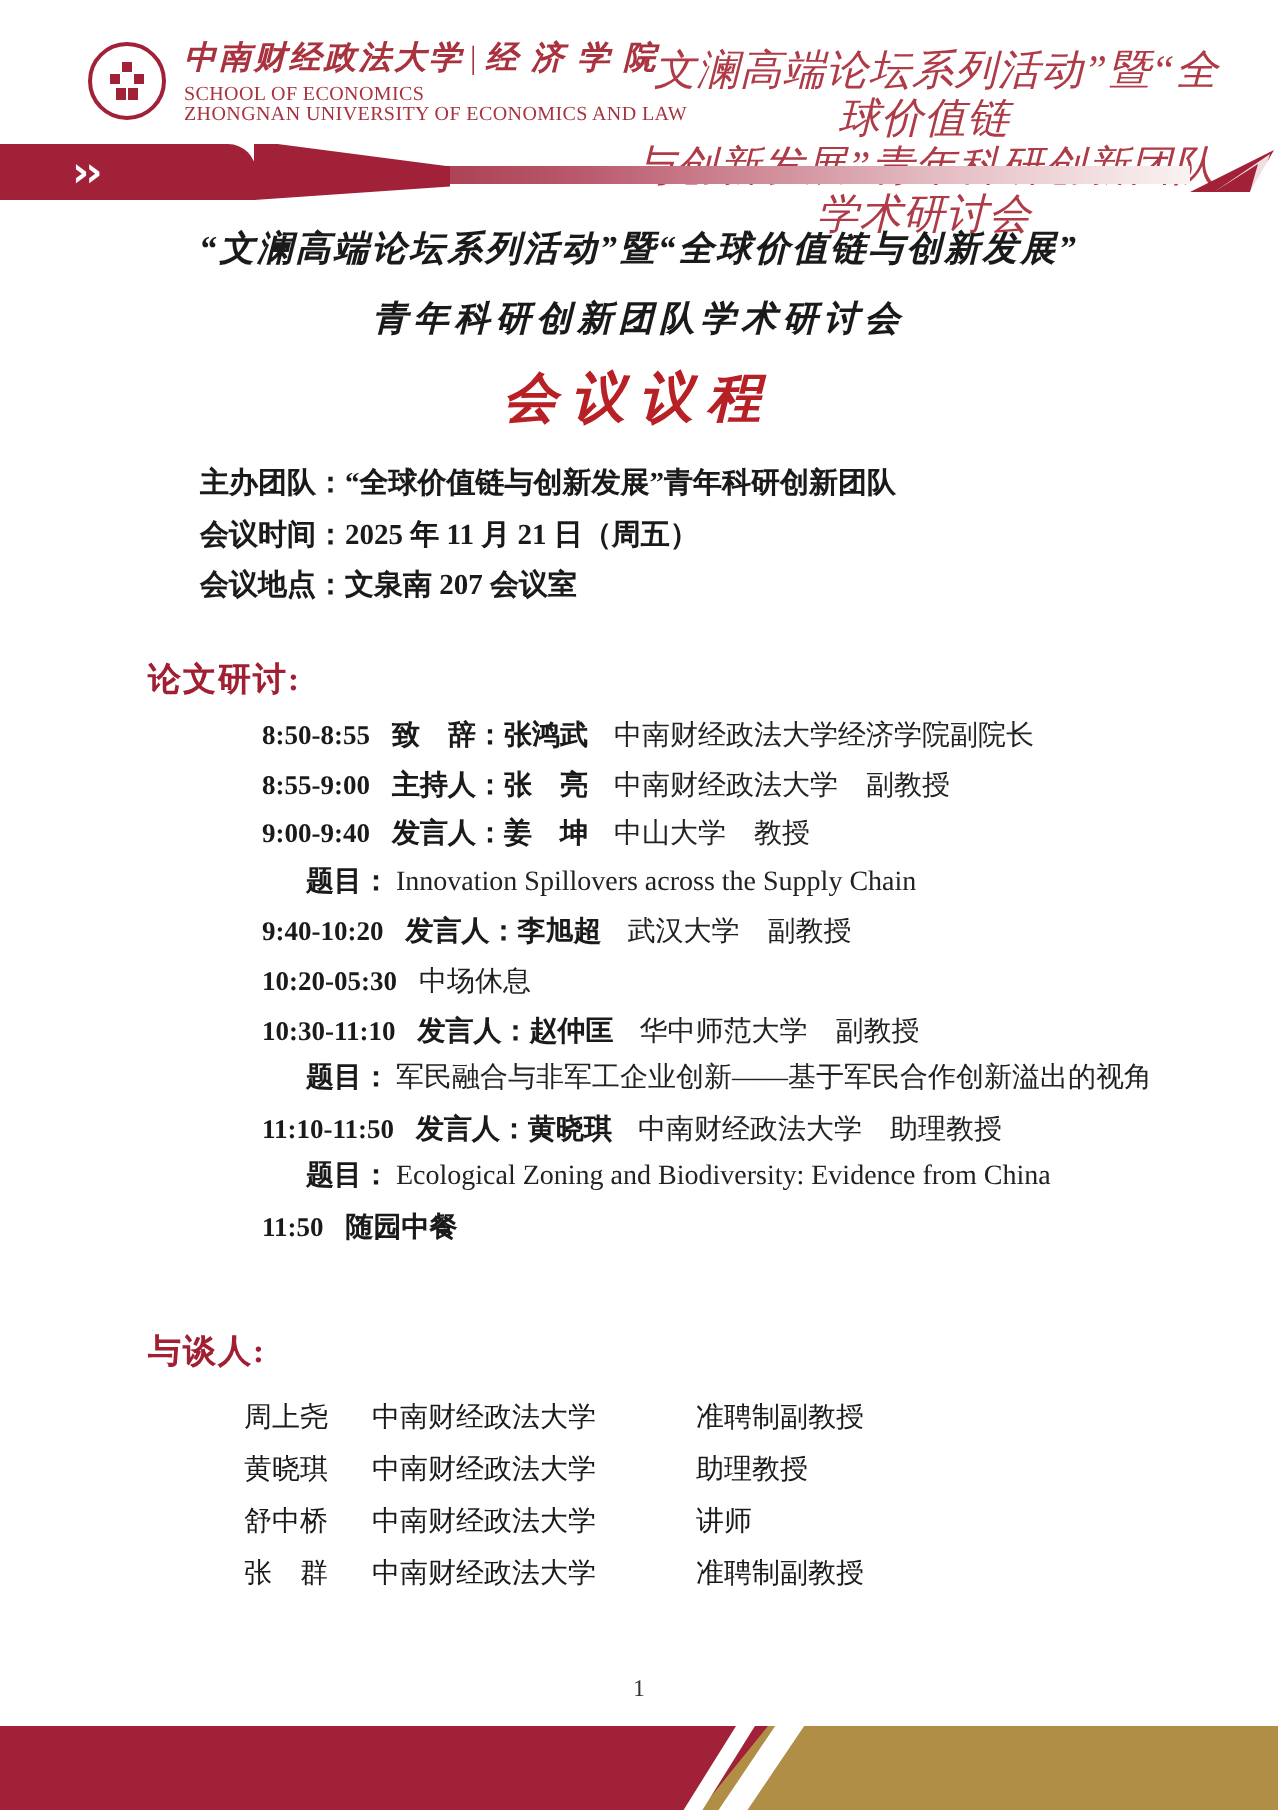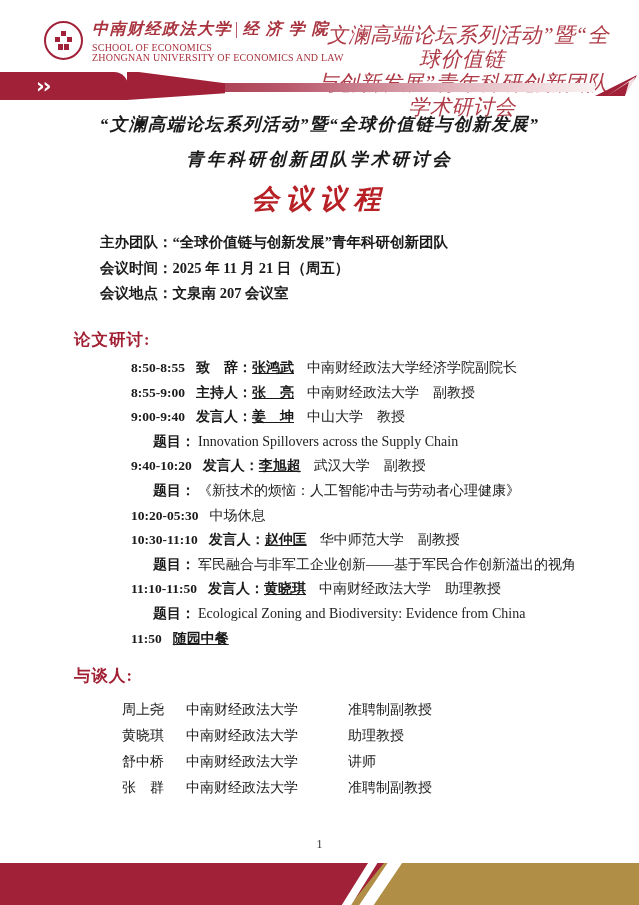--- a/index.html
+++ b/index.html
@@ -52,21 +52,21 @@
   
   .sec-head{position:absolute;left:74px;color:var(--section_red,#A01F33);
     font-size:16.5px;font-weight:bold;letter-spacing:1px;}
   .sec-papers{top:329px;}
   .sec-disc{top:665px;}
   
   .schedule{position:absolute;top:356px;left:131px;width:490px;}
   .sched-line{height:24.6px;line-height:24.6px;font-size:14px;white-space:nowrap;}
   .time{font-weight:bold;font-size:13.5px;margin-right:11px;}
   .label{font-weight:bold;}
-  .name{font-weight:bold;margin-right:13px;text-decoration:underline;}
+  .name{font-weight:bold;margin-right:13px;}
   .detail{color:#222;}
   .topic-line{padding-left:22px;}
   .topic-label{font-weight:bold;margin-right:3px;}
   
   .disc{position:absolute;top:697px;left:122px;font-size:14px;line-height:26px;}
   .d-name{display:inline-block;width:64px;}
   .d-affil{display:inline-block;width:162px;}
   
   .page-num{position:absolute;top:837px;left:0;width:100%;text-align:center;font-size:12px;color:#333;}
   .footer-band{position:absolute;left:0;bottom:0;width:100%;height:42px;overflow:hidden;}
@@ -137,23 +137,20 @@
   </div>
   <div class="sched-line">
     <span class="time">9:00-9:40</span><span class="label">发言人：</span><span class="name">姜　坤</span><span class="detail">中山大学　教授</span>
   </div>
   <div class="sched-line topic-line">
     <span class="topic-label">题目：</span><span class="detail">Innovation Spillovers across the Supply Chain</span>
   </div>
   <div class="sched-line">
     <span class="time">9:40-10:20</span><span class="label">发言人：</span><span class="name">李旭超</span><span class="detail">武汉大学　副教授</span>
   </div>
-  <div class="sched-line topic-line">
-    <span class="topic-label">题目：</span><span class="detail">《新技术的烦恼：人工智能冲击与劳动者心理健康》</span>
-  </div>
   <div class="sched-line">
     <span class="time">10:20-05:30</span><span class="detail">中场休息</span>
   </div>
   <div class="sched-line">
     <span class="time">10:30-11:10</span><span class="label">发言人：</span><span class="name">赵仲匡</span><span class="detail">华中师范大学　副教授</span>
   </div>
   <div class="sched-line topic-line">
     <span class="topic-label">题目：</span><span class="detail">军民融合与非军工企业创新——基于军民合作创新溢出的视角</span>
   </div>
   <div class="sched-line">

